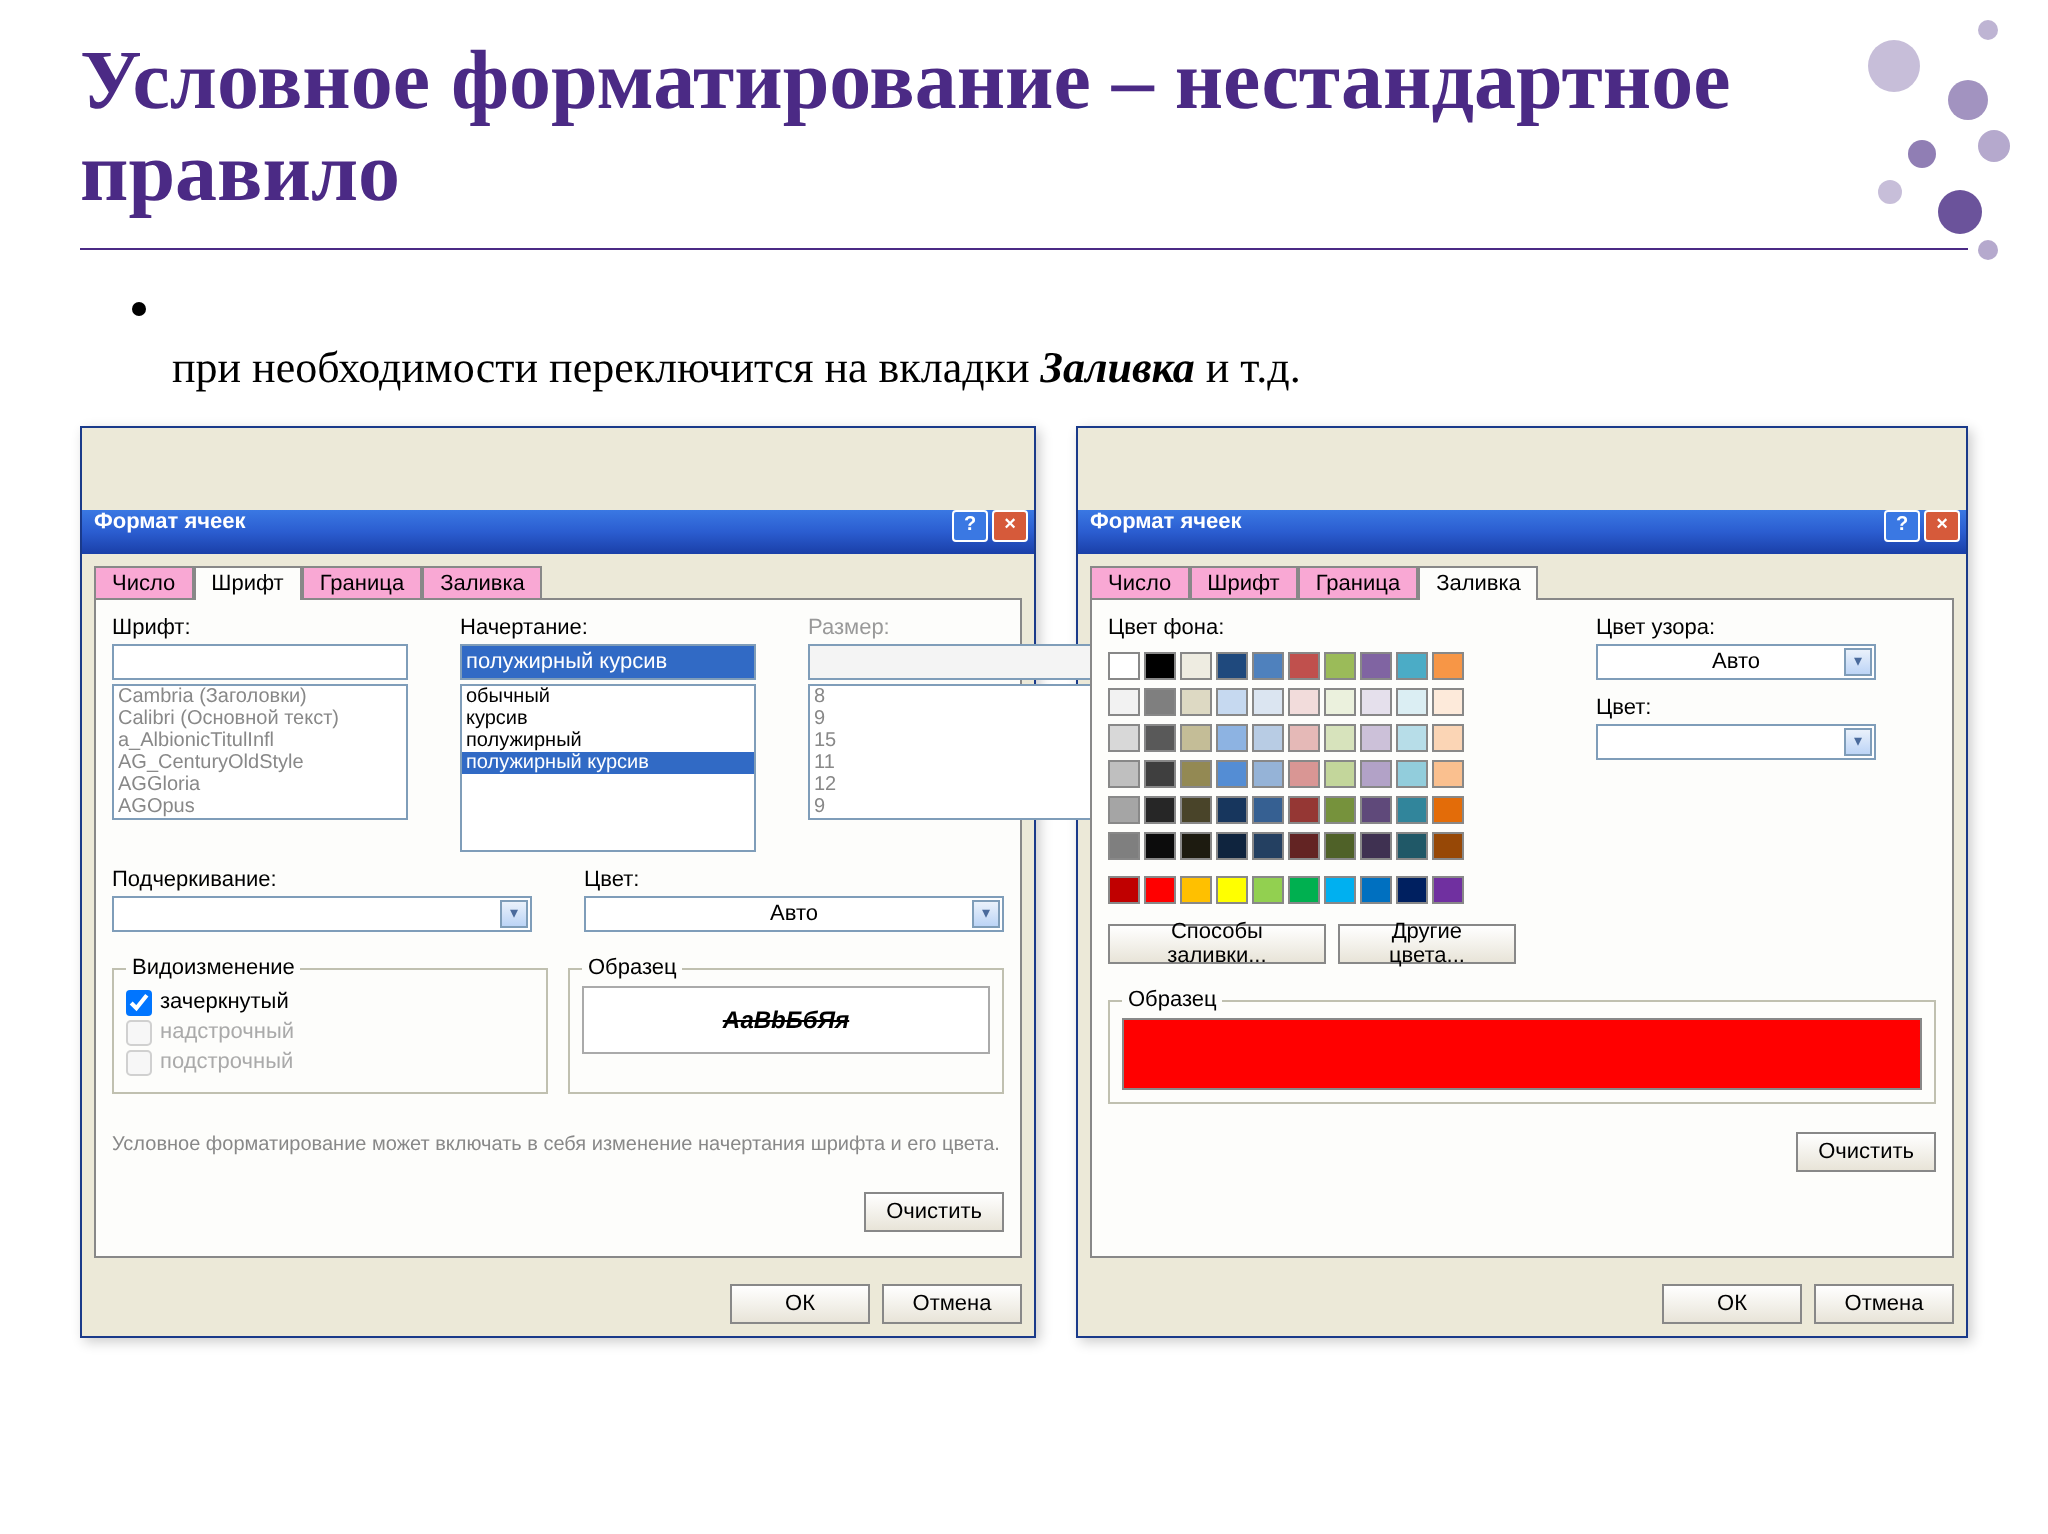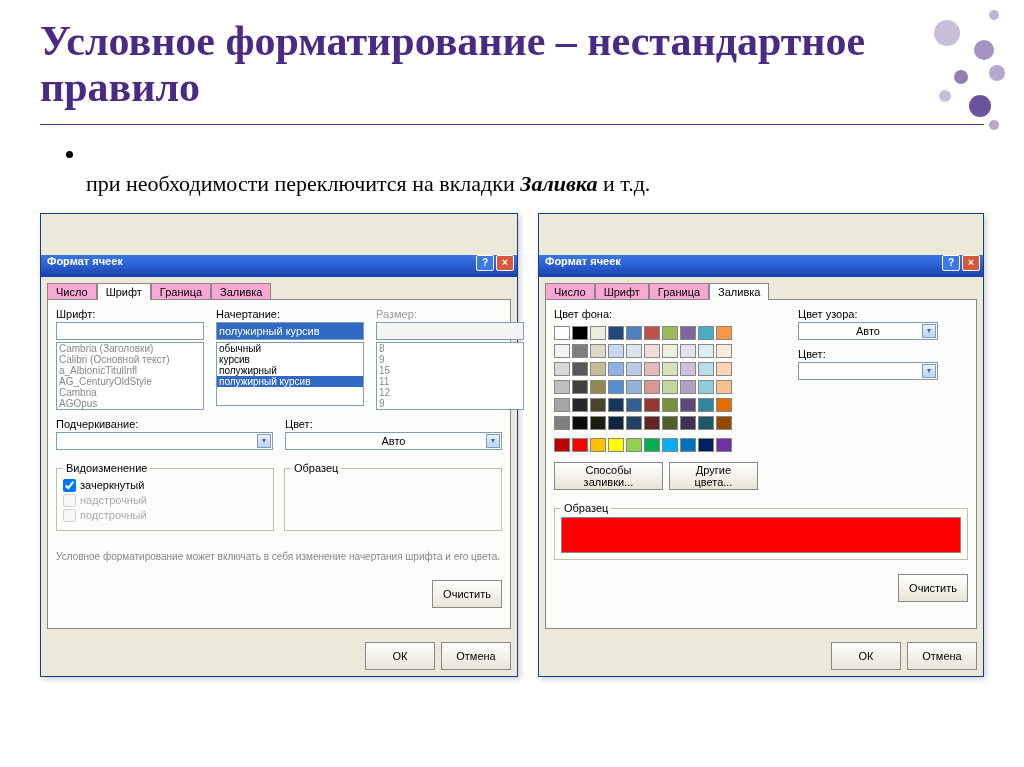--- a/index.html
+++ b/index.html
@@ -89,21 +89,21 @@
   .tab.active { background: #fdfdfb; z-index: 2; }
   .tab-body {
     border: 1px solid #888;
     margin: 0 6px 6px 6px;
     padding: 8px;
     background: #fdfdfb;
     position: relative;
     top: -1px;
     min-height: 300px;
   }
-  .row { display: flex; gap: 12px; }
+  .row { display: flex; gap: 26px; }
   .col { display: flex; flex-direction: column; }
   .lbl { font-size: 11px; margin-bottom: 2px; text-decoration: underline; text-decoration-style: solid; text-decoration-color: transparent; }
   .fld-input { height: 18px; border: 1px solid #7f9db9; background: #fff; padding: 0 2px; font-size: 11px; }
   .listbox { border: 1px solid #7f9db9; background: #fff; font-size: 10px; overflow: hidden; }
   .listbox div { padding: 0 2px; white-space: nowrap; color:#888; }
   .listbox .sel { background: #316ac5; color: #fff; }
   .group {
     border: 1px solid #c0c0b0;
     padding: 8px 6px 6px 6px;
     margin-top: 8px;
@@ -115,21 +115,21 @@
     background: #fdfdfb;
     padding: 0 3px;
     font-size: 11px;
   }
   .cb { display: flex; align-items: center; gap: 4px; font-size: 11px; margin: 2px 0;}
   .cb input { width: 13px; height: 13px; }
   .cb.disabled { color: #aaa; }
   .btn {
     border: 1px solid #888;
     background: linear-gradient(to bottom,#fff,#e8e4d8);
-    padding: 13px 10px;
+    padding: 1px 10px;
     font-size: 11px;
     height: 20px;
     cursor: pointer;
     display: inline-flex; align-items: center; justify-content: center;
   }
   .dropdown {
     border: 1px solid #7f9db9; height: 18px; background: #fff;
     display: flex; align-items: center; padding: 0 2px;
     position: relative; font-size: 11px; cursor: pointer;
   }
@@ -208,28 +208,28 @@
       <div class="tab-body" style="display:flex;flex-direction:column;min-height:330px;">
         <div class="row">
           <div class="col" style="flex:2.2">
             <div class="lbl">Шрифт:</div>
             <input class="fld-input" value="" style="">
             <div class="listbox" style="height:68px;margin-top:2px;">
               <div>Cambria (Заголовки)</div>
               <div>Calibri (Основной текст)</div>
               <div>a_AlbionicTitulInfl</div>
               <div>AG_CenturyOldStyle</div>
-              <div>Cambria</div>
+              <div>AGGloria</div>
               <div>AGOpus</div>
             </div>
           </div>
           <div class="col" style="flex:1.5">
             <div class="lbl">Начертание:</div>
             <input class="fld-input" style="background: rgb(49, 106, 197); color: rgb(255, 255, 255);" value="полужирный курсив">
-            <div class="listbox" style="height:64px;margin-top:2px;">
+            <div class="listbox" style="height:84px;margin-top:2px;">
               <div style="color:#000">обычный</div>
               <div style="color:#000">курсив</div>
               <div style="color:#000">полужирный</div>
               <div class="sel">полужирный курсив</div>
             </div>
           </div>
           <div class="col" style="flex:0.8">
             <div class="lbl" style="color:#999">Размер:</div>
             <input class="fld-input" disabled="" style="background: rgb(244, 244, 244);" value="">
             <div class="listbox" style="height:68px;margin-top:2px;">
@@ -271,20 +271,21 @@
               <input type="checkbox" disabled="" style="">
                 <span>надстрочный</span>
             </label>
             <label class="cb disabled">
               <input type="checkbox" disabled="" style="">
                 <span>подстрочный</span>
             </label>
           </div>
           <div class="group" style="flex:1">
             <span class="legend">Образец</span>
+            <div class="sample">АаВbБбЯя</div>
           </div>
         </div>
 
         <div class="note">Условное форматирование может включать в себя изменение начертания шрифта и его цвета.</div>
 
         <div class="clear-row" style="margin-top:18px;">
           <button class="btn">Очистить</button>
         </div>
       </div>
       <div class="dlg-footer">

